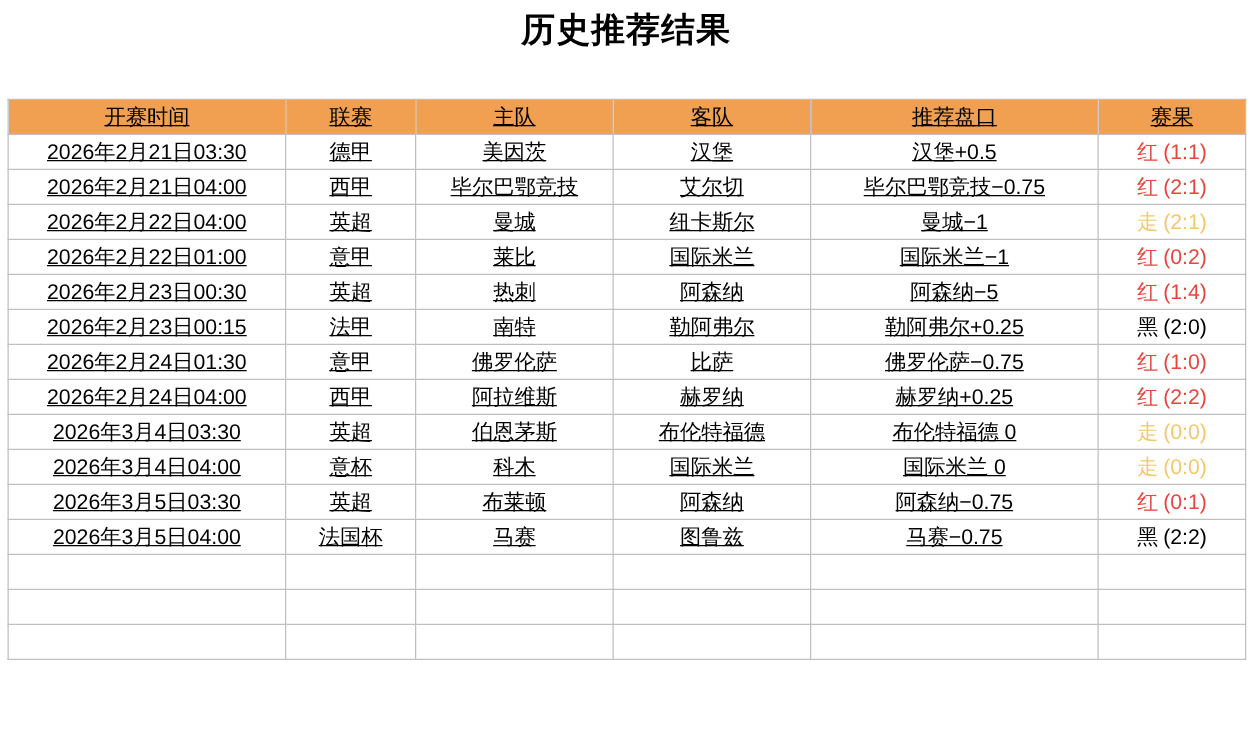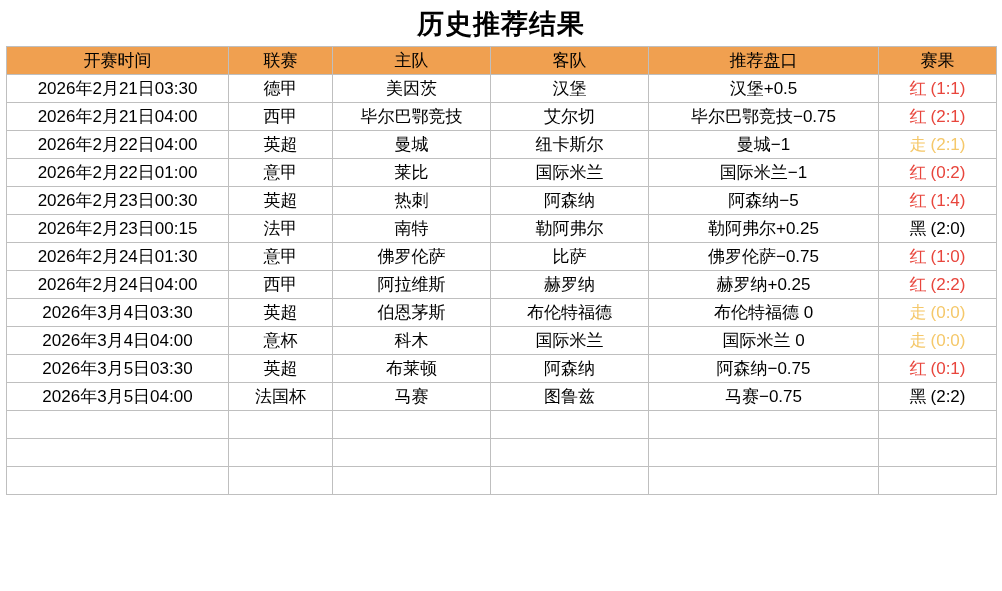--- a/index.html
+++ b/index.html
@@ -19,28 +19,29 @@
     height: 591px;
     position: relative;
     background: #ffffff;
   }
   .title {
     text-align: center;
     font-size: 27px;
     font-weight: bold;
     letter-spacing: 1px;
     padding-top: 6px;
-    padding-bottom: 4px;
+    padding-bottom: 24px;
     color: #000000;
   }
   table.sheet {
     border-collapse: collapse;
     width: 990px;
-    margin: 0 6px;
+    margin: 13px 6px;
     table-layout: fixed;
+    text-decoration: underline;
   }
   table.sheet td, table.sheet th {
     border: 1px solid #bfbfbf;
     font-size: 17px;
     font-weight: normal;
     text-align: center;
     height: 27px;
     padding: 0;
     white-space: nowrap;
     overflow: hidden;

